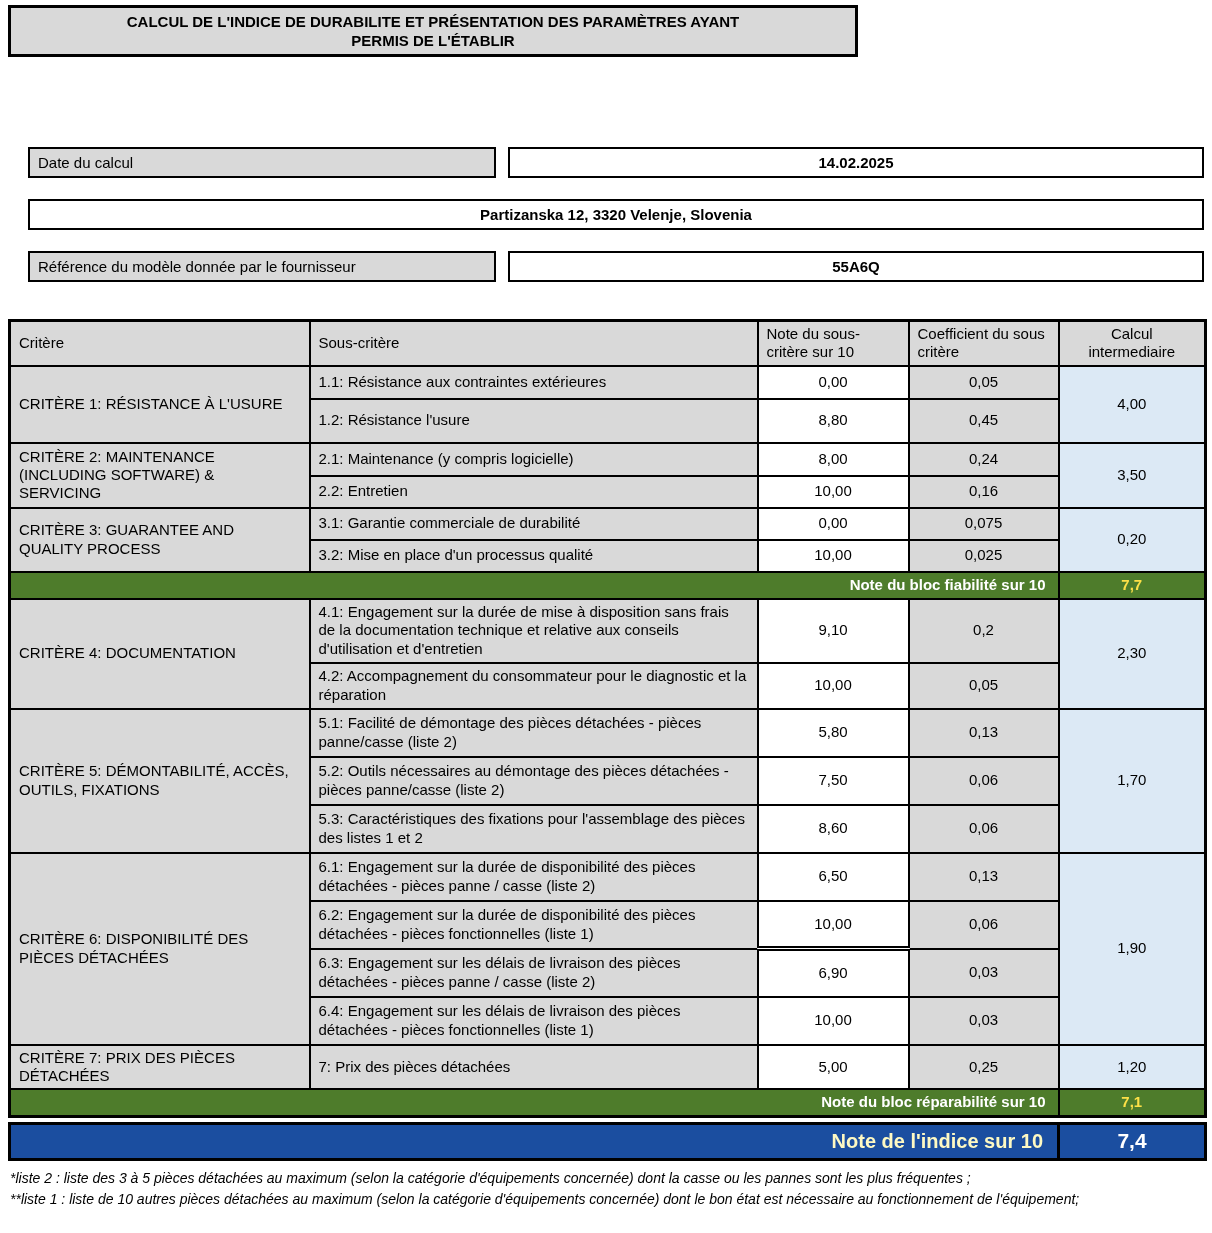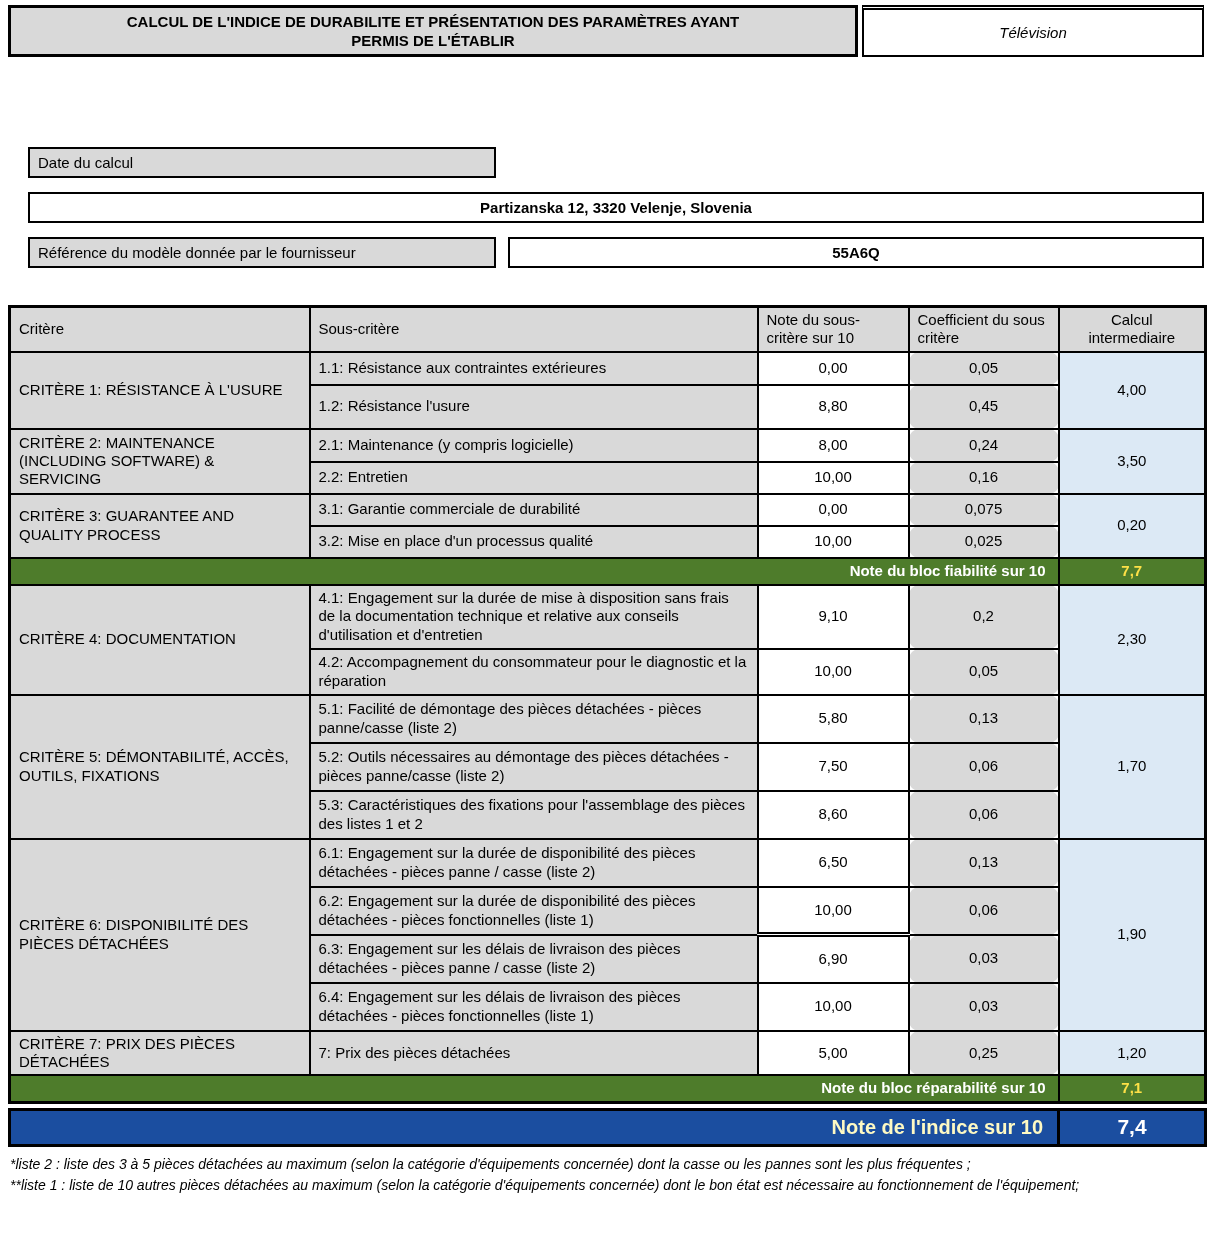--- a/index.html
+++ b/index.html
@@ -56,21 +56,21 @@
     font-style:italic;
   }
 
   
   .info-table{
     margin:90px 8px 0 8px;
   }
   .info-row{
     display:flex;
     gap:12px;
-    margin-bottom:14px;
+    margin-bottom:21px;
     height:31px;
     padding-left:20px;
   }
   .info-label{
     width:468px;
     background:var(--c-gray);
     border:2px solid var(--c-border);
     display:flex;
     align-items:center;
     padding:0 8px;
@@ -106,21 +106,21 @@
   .main-table th{
     background:var(--c-gray);
     text-align:left;
     height:38px;
   }
   .main-table th.center{text-align:center;padding-left:8px;}
   td.criterion{background:var(--c-gray);text-align:left;}
   td.sub{background:var(--c-gray);text-align:left;}
   td.note{background:#fff;text-align:center;margin-top:48px;}
   td.note.dbl{border-bottom:5px double var(--c-border);}
-  td.coeff{background:var(--c-gray);text-align:center;border-radius:10px;}
+  td.coeff{background:var(--c-gray);text-align:center;}
   td.calc{background:var(--c-lightblue);text-align:center;}
   td.band-label{
     background:var(--c-green);
     color:#fff;
     font-weight:700;
     text-align:right;
     padding-right:12px;
   }
   td.band-value{
     background:var(--c-green);
@@ -167,28 +167,26 @@
 </style>
 </head>
 <body>
 
 <div class="page">
 
   <div class="top-header">
     <div class="title-box">
       <span class="title-text">CALCUL DE L'INDICE DE DURABILITE ET  PRÉSENTATION DES PARAMÈTRES AYANT PERMIS DE L'ÉTABLIR</span>
     </div>
-    <div class="product-box">
-      <span>Télévision</span>
-    </div>
   </div>
 
   <div class="info-table">
       <div class="info-row">
         <div class="info-label">Date du calcul</div>
+        <div class="info-value">14.02.2025</div>
       </div>
       <div class="info-row">
         <div class="info-value">Partizanska 12, 3320 Velenje, Slovenia</div>
       </div>
       <div class="info-row">
         <div class="info-label">Référence du modèle donnée par le fournisseur</div>
         <div class="info-value">55A6Q</div>
       </div>
     </div>
 

